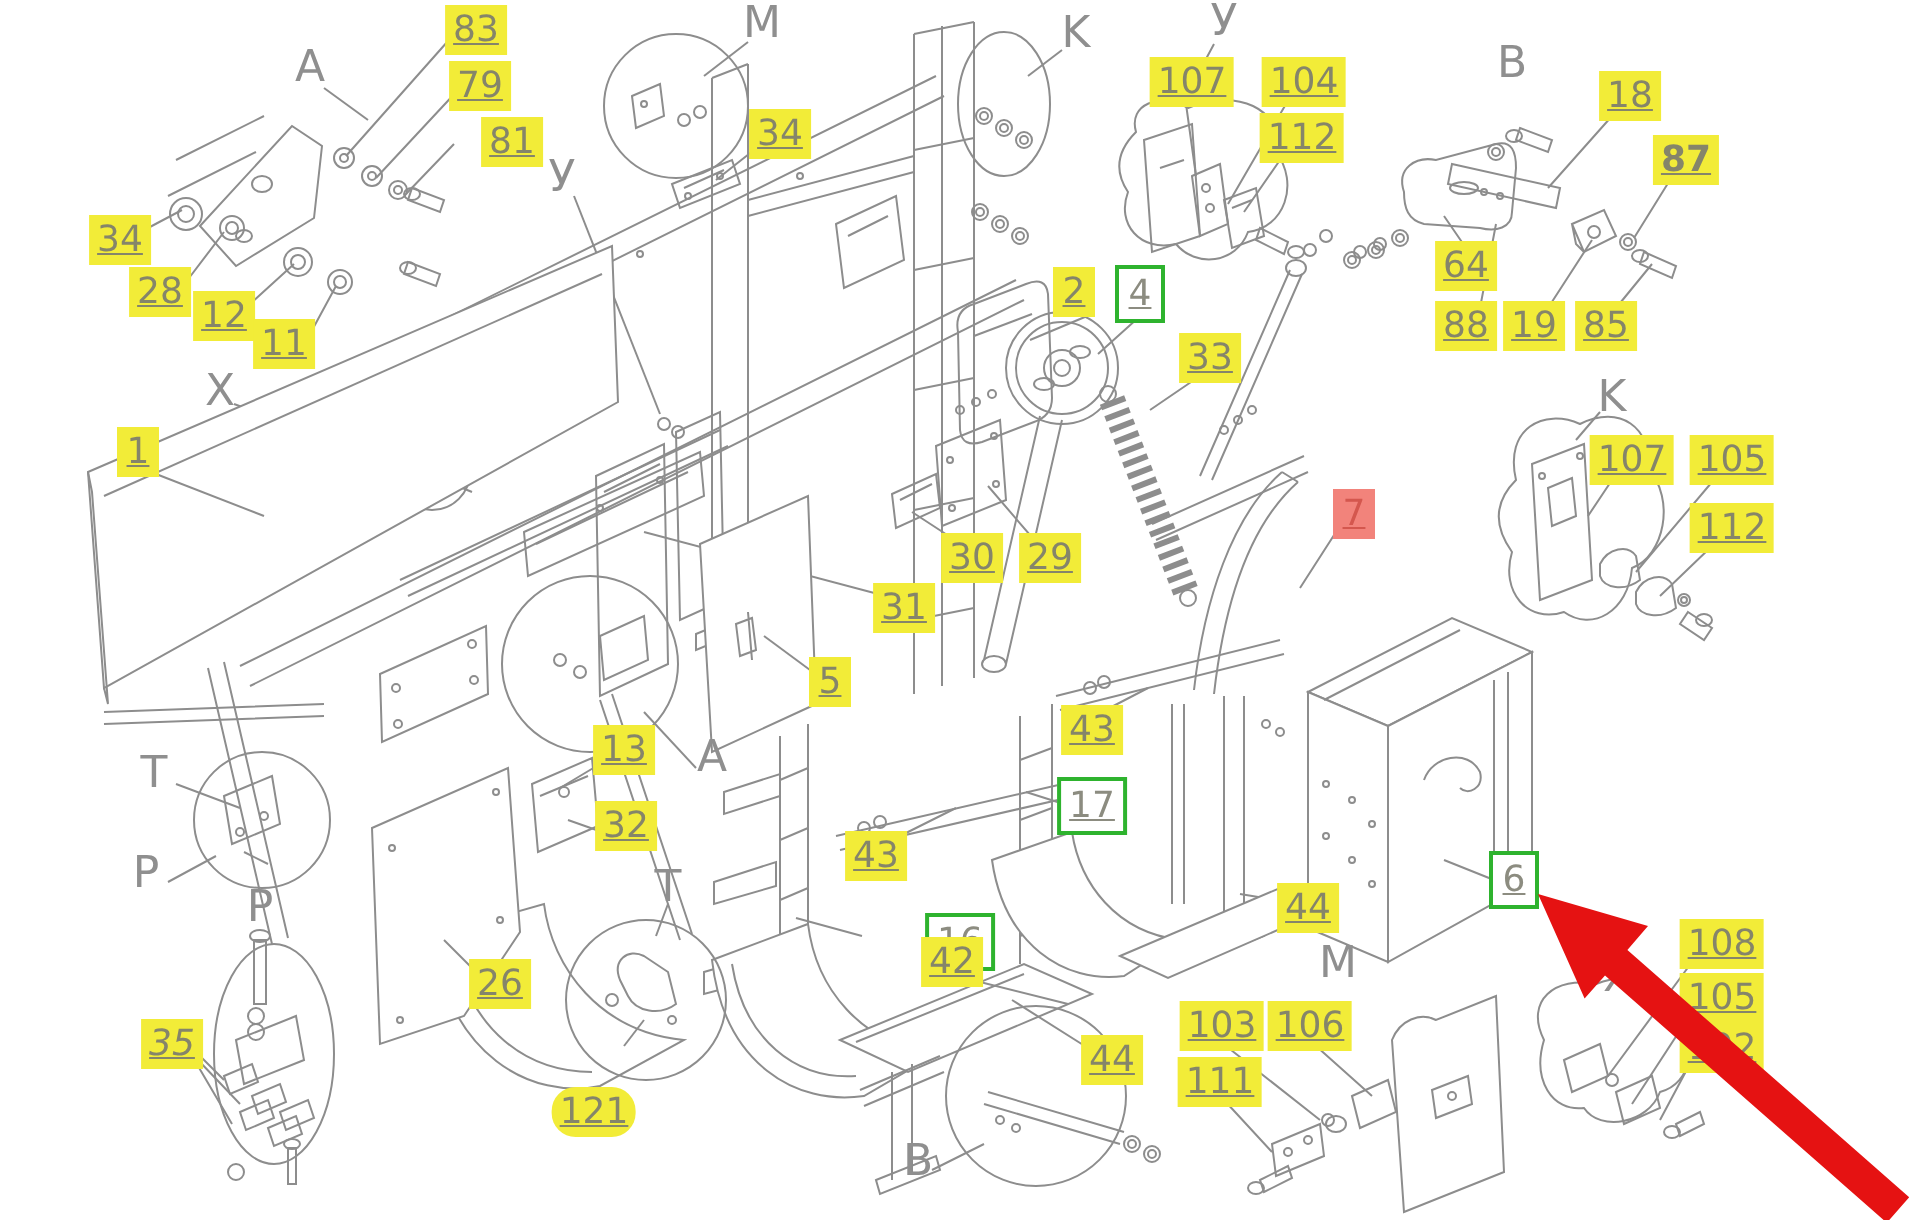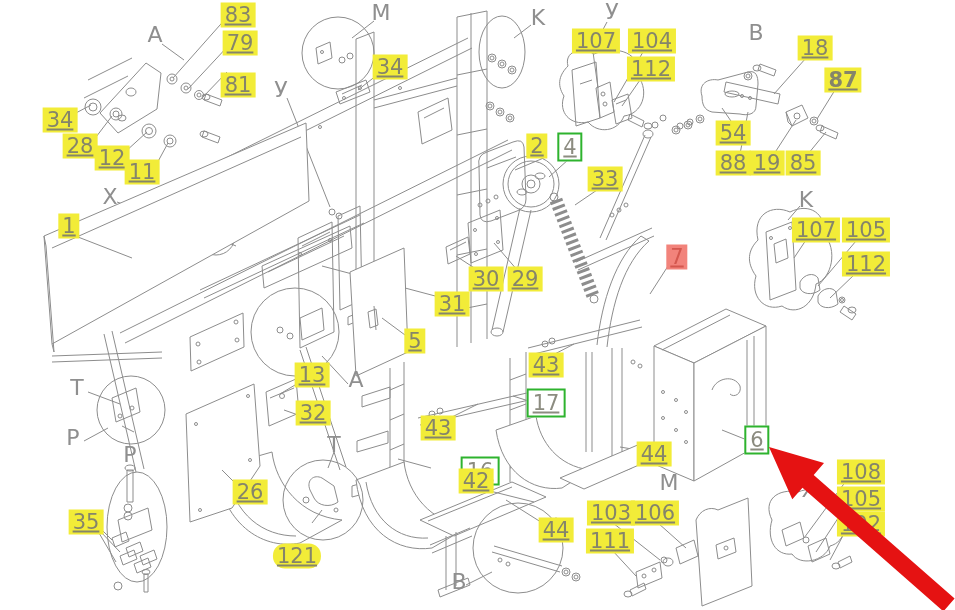--- a/index.html
+++ b/index.html
@@ -1,21 +1,21 @@
 <!DOCTYPE html>
 <html><head>
 <meta charset="utf-8">
 <style>
   html,body{margin:0;padding:0;background:#fff;}
   #stage{position:relative;width:955px;height:610px;background:#fff;overflow:hidden;
          font-family:"DejaVu Sans",sans-serif;}
   #drawing,#arrow-layer{position:absolute;left:0;top:0;}
   #labels-layer{position:absolute;left:0;top:0;width:100%;height:100%;}
   .plabel{position:absolute;transform:translate(-50%,-50%);padding:0 4px;
-          font-size:21px;line-height:25px;color:#85856a;text-decoration:underline;
+          font-size:18px;line-height:25px;color:#85856a;text-decoration:underline;
           white-space:nowrap;text-align:center;min-width:13px;}
   .plabel.yellow{background:#f2ec38;}
   .plabel.green{background:#ffffff;border:2px solid #2eb32e;color:#8c8c80;}
   .plabel.red{background:#f2837b;color:#d4574e;}
   .vletter{position:absolute;transform:translate(-50%,-50%);font-size:22px;
            color:#8f8f8f;white-space:nowrap;}
   #arrow-layer{pointer-events:none;z-index:10;}
 </style>
 </head>
 <body>
@@ -350,33 +350,33 @@
         <ellipse cx="836" cy="566" rx="4" ry="3"></ellipse>
           <path d="M838,562 L850,556 L852,562 L840,568 Z"></path>
         <path d="M846,481 L804,538 M846,506 L816,552 M846,530 L830,560"></path>
       </g>
     </g>
   </svg>
 
   <div id="labels-layer">
       <div class="plabel yellow" style="left: 238px; top: 15px;">83</div>
       <div class="plabel yellow" style="left: 240px; top: 43px;">79</div>
-      <div class="plabel yellow" style="left: 238px; top: 71px; margin-top: 14px;">81</div>
+      <div class="plabel yellow" style="left: 256px; top: 71px;">81</div>
       <div class="plabel yellow" style="left: 60px; top: 120px;">34</div>
       <div class="plabel yellow" style="left: 80px; top: 146px;">28</div>
       <div class="plabel yellow" style="left: 112px; top: 158px;">12</div>
       <div class="plabel yellow" style="left: 142px; top: 172px;">11</div>
       <div class="plabel yellow" style="left: 69px; top: 226px;">1</div>
       <div class="plabel yellow" style="left: 390px; top: 67px;">34</div>
       <div class="plabel yellow" style="left: 596px; top: 41px;">107</div>
       <div class="plabel yellow" style="left: 652px; top: 41px;">104</div>
       <div class="plabel yellow" style="left: 651px; top: 69px;">112</div>
       <div class="plabel yellow" style="left: 815px; top: 48px;">18</div>
       <div class="plabel yellow" style="left: 843px; top: 80px; font-weight: bold;">87</div>
-      <div class="plabel yellow" style="left: 733px; top: 133px;">54</div>
+      <div class="plabel yellow" style="left: 733px; top: 133px;">64</div>
       <div class="plabel yellow" style="left: 733px; top: 163px;">88</div>
       <div class="plabel yellow" style="left: 767px; top: 163px;">19</div>
       <div class="plabel yellow" style="left: 803px; top: 163px;">85</div>
       <div class="plabel yellow" style="left: 816px; top: 230px;">107</div>
       <div class="plabel yellow" style="left: 866px; top: 230px;">105</div>
       <div class="plabel yellow" style="left: 866px; top: 264px;">112</div>
       <div class="plabel yellow" style="left: 537px; top: 146px;">2</div>
       <div class="plabel green" style="left: 570px; top: 147px;">4</div>
       <div class="plabel yellow" style="left: 605px; top: 179px;">33</div>
       <div class="plabel red" style="left: 677px; top: 257px;">7</div>
@@ -388,21 +388,21 @@
       <div class="plabel green" style="left: 546px; top: 403px;">17</div>
       <div class="plabel yellow" style="left: 312px; top: 375px;">13</div>
       <div class="plabel yellow" style="left: 313px; top: 413px;">32</div>
       <div class="plabel yellow" style="left: 438px; top: 428px;">43</div>
       <div class="plabel green" style="left: 444px; top: 471px; margin-left: 36px;">16</div>
       <div class="plabel yellow" style="left: 476px; top: 481px;">42</div>
       <div class="plabel yellow" style="left: 654px; top: 454px;">44</div>
       <div class="plabel green" style="left: 757px; top: 440px;">6</div>
       <div class="plabel yellow" style="left: 250px; top: 492px;">26</div>
       <div class="plabel yellow" style="left: 297px; top: 556px; border-radius: 12px;">121</div>
-      <div class="plabel yellow" style="left: 86px; top: 522px;">35</div>
+      <div class="plabel yellow" style="left: 86px; top: 522px; font-style: italic;">35</div>
       <div class="plabel yellow" style="left: 556px; top: 530px;">44</div>
       <div class="plabel yellow" style="left: 611px; top: 513px;">103</div>
       <div class="plabel yellow" style="left: 655px; top: 513px; text-align: center;">106</div>
       <div class="plabel yellow" style="left: 610px; top: 541px;">111</div>
       <div class="plabel yellow" style="left: 861px; top: 472px;">108</div>
       <div class="plabel yellow" style="left: 861px; top: 499px;">105</div>
       <div class="plabel yellow" style="left: 861px; top: 524px;">102</div>
       <div class="vletter" style="left: 155px; top: 34px;">A</div>
       <div class="vletter" style="left: 281px; top: 89px;">У</div>
       <div class="vletter" style="left: 381px; top: 12px;">M</div>

